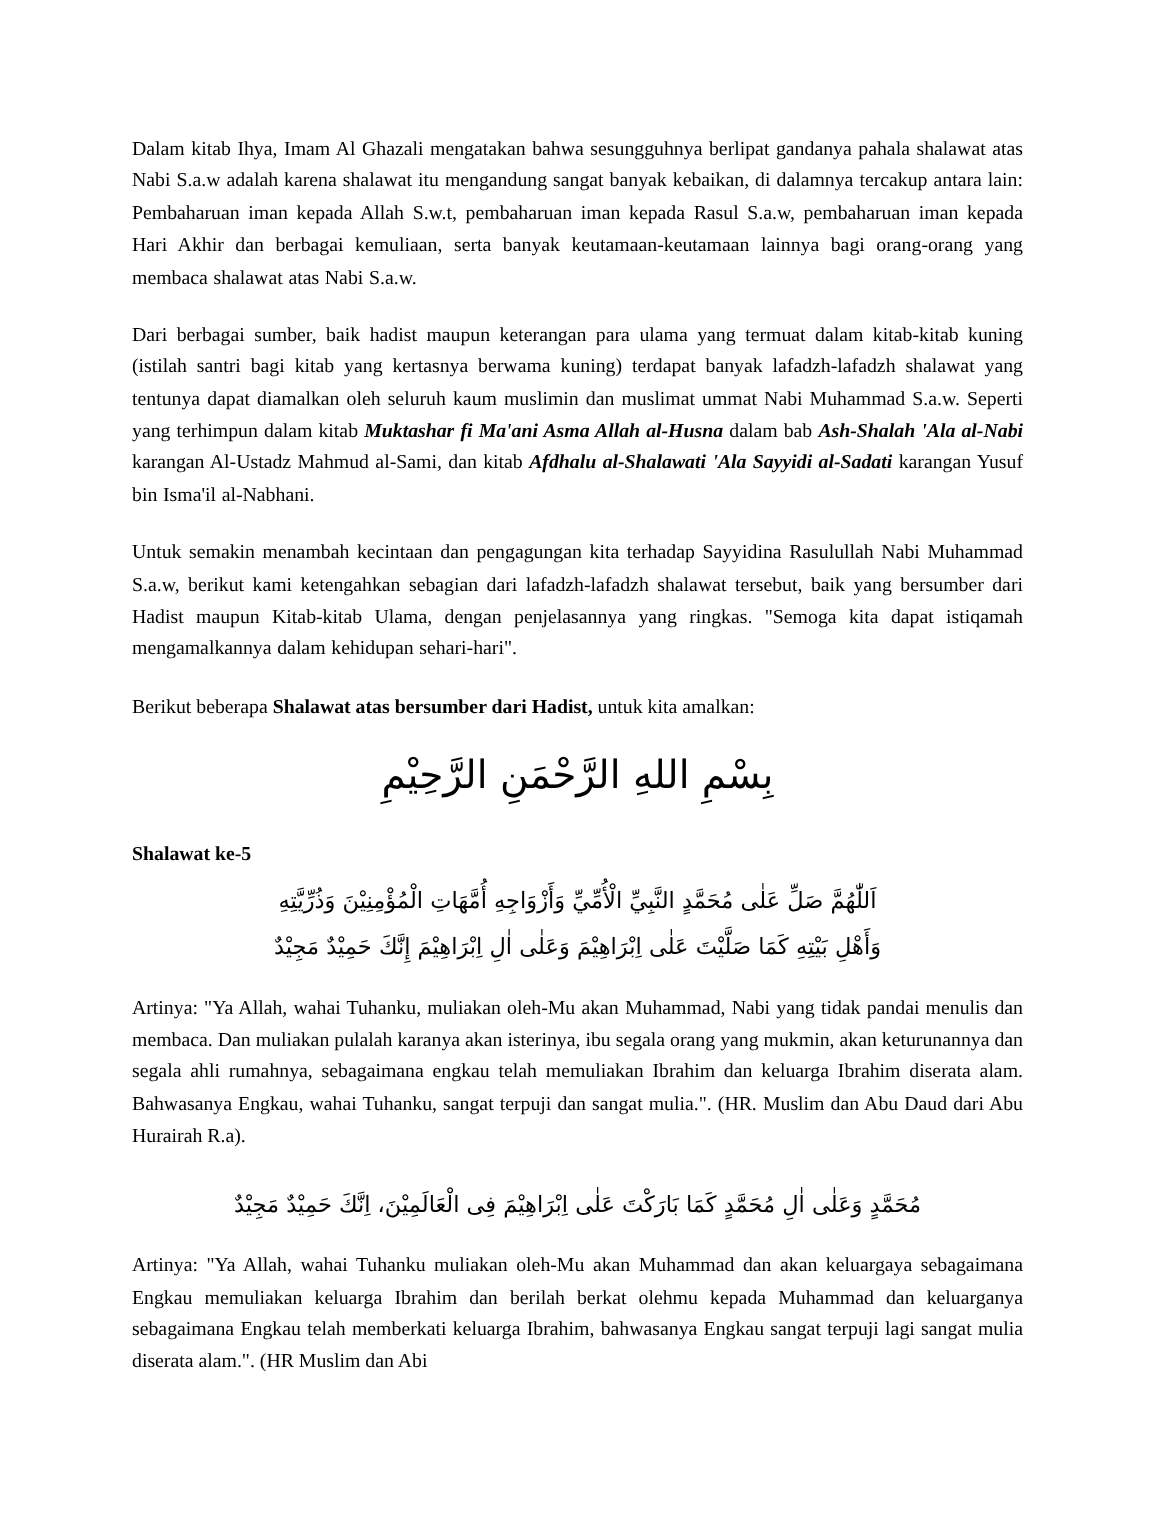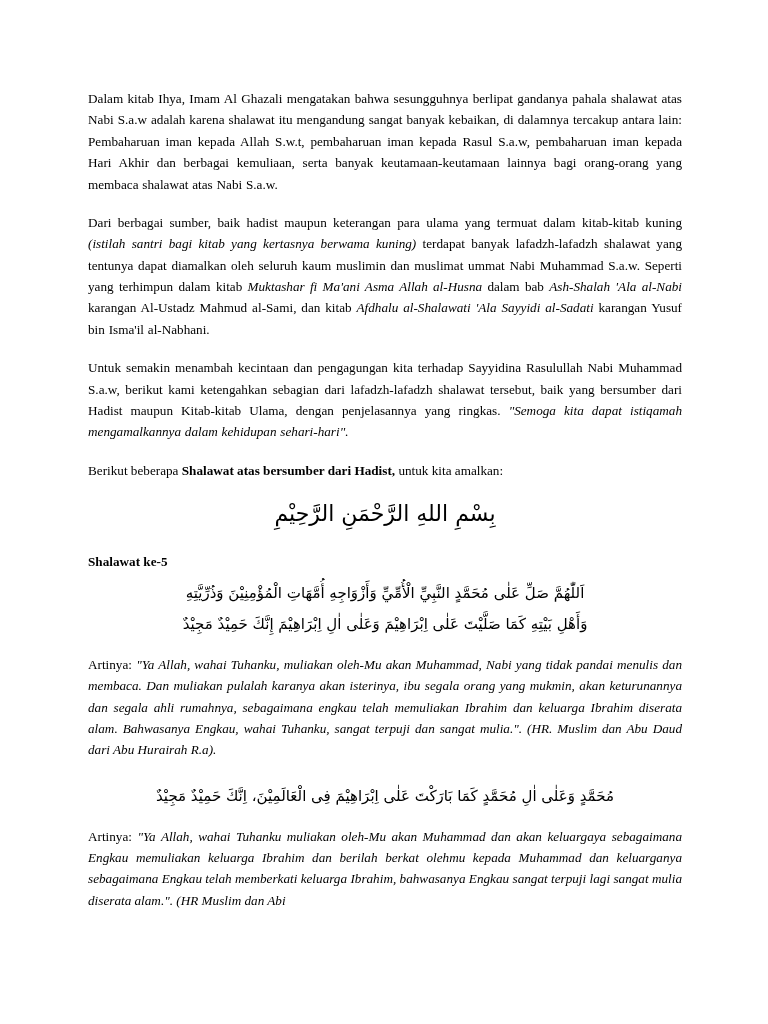--- a/index.html
+++ b/index.html
@@ -23,37 +23,37 @@
     padding: 88px 86px 0 88px;
   }
   .para {
     font-size: 13.2px;
     line-height: 1.62;
     text-align: justify;
     text-justify: inter-word;
     margin: 0 0 17px 0;
     word-spacing: 0.5px;
   }
-  .it { font-style: italic; }
-  .bi { font-style: italic; font-weight: normal; }
+  .it { }
+  .bi { font-style: italic; font-weight: bold; }
   .b { font-weight: bold; }
   .intro-line {
     font-size: 13.2px;
     line-height: 1.62;
     margin: 0 0 14px 0;
   }
   .arabic-block {
     text-align: center;
     font-family: "DejaVu Sans", sans-serif;
     direction: rtl;
     margin: 12px 0 18px 0;
     color: #000;
   }
   .basmala {
-    font-size: 22px;
+    font-size: 26px;
     line-height: 1.7;
     letter-spacing: 0.5px;
     margin: 14px 0 22px 0;
   }
   .arabic-lines {
     font-size: 15px;
     line-height: 2.05;
     margin: 8px 0 14px 0;
     padding: 0 36px;
   }

